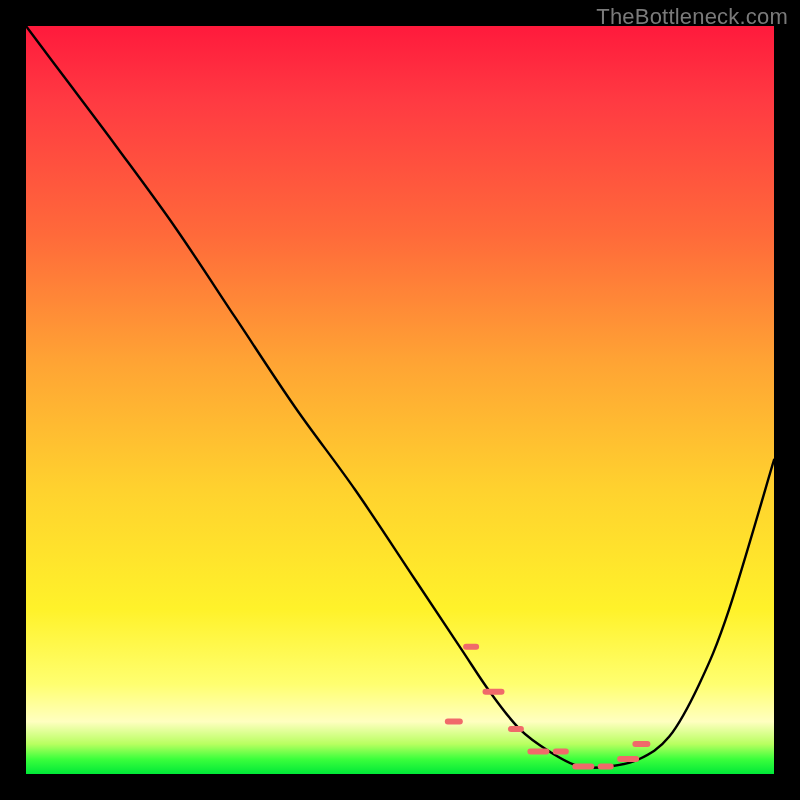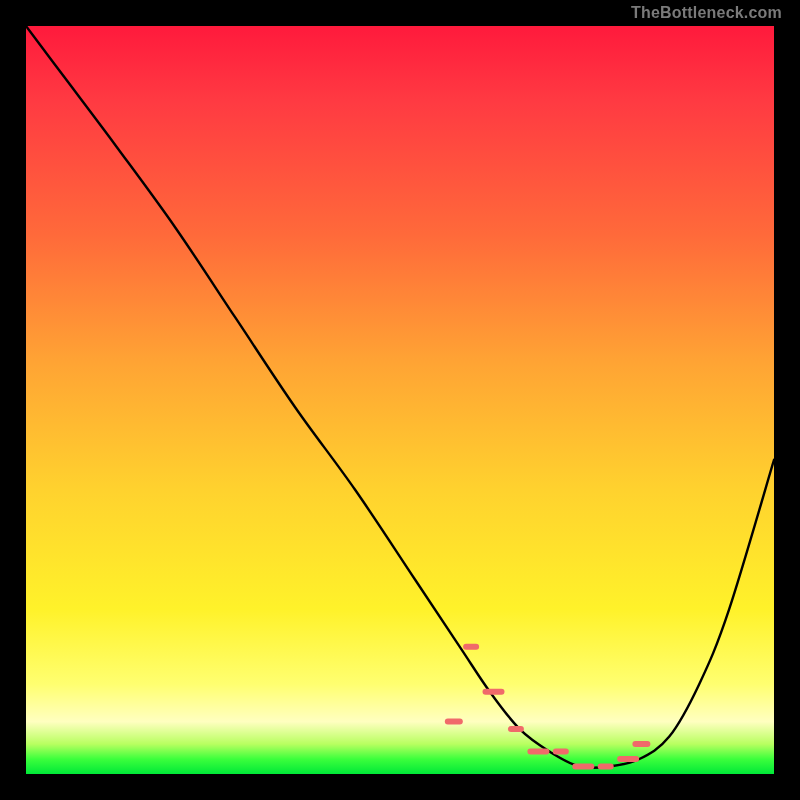--- a/index.html
+++ b/index.html
@@ -6,24 +6,24 @@
   html, body { width: 800px; height: 800px; overflow: hidden; background: #000; }
   .frame {
     position: relative;
     width: 800px;
     height: 800px;
     background: #000;
   }
   .watermark {
     position: absolute;
     top: 4px;
-    right: 18px;
+    right: 12px;
     font-family: Arial, Helvetica, sans-serif;
-    font-size: 16px;
-    font-weight: bold;
+    font-size: 22px;
+    font-weight: normal;
     color: #7a7a7a;
     z-index: 10;
     letter-spacing: 0.2px;
   }
   .plot-outer {
     position: absolute;
     left: 26px;
     top: 26px;
     width: 748px;
     height: 748px;

